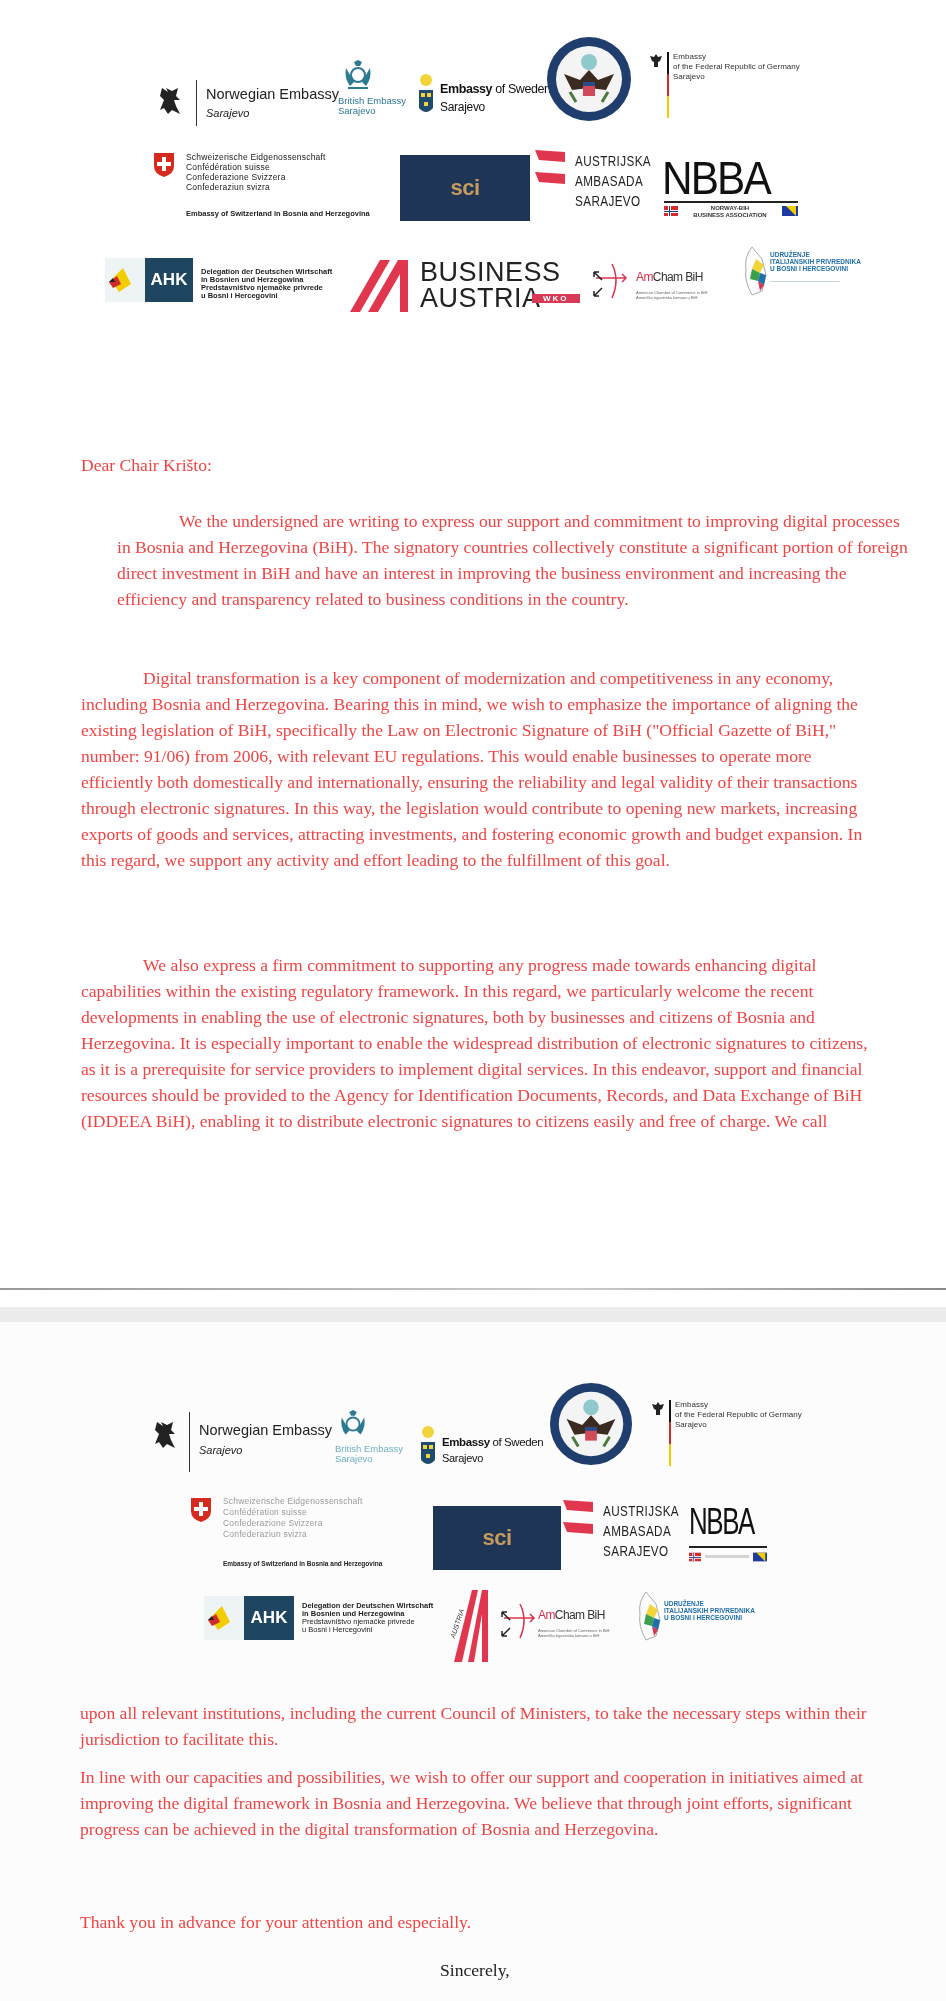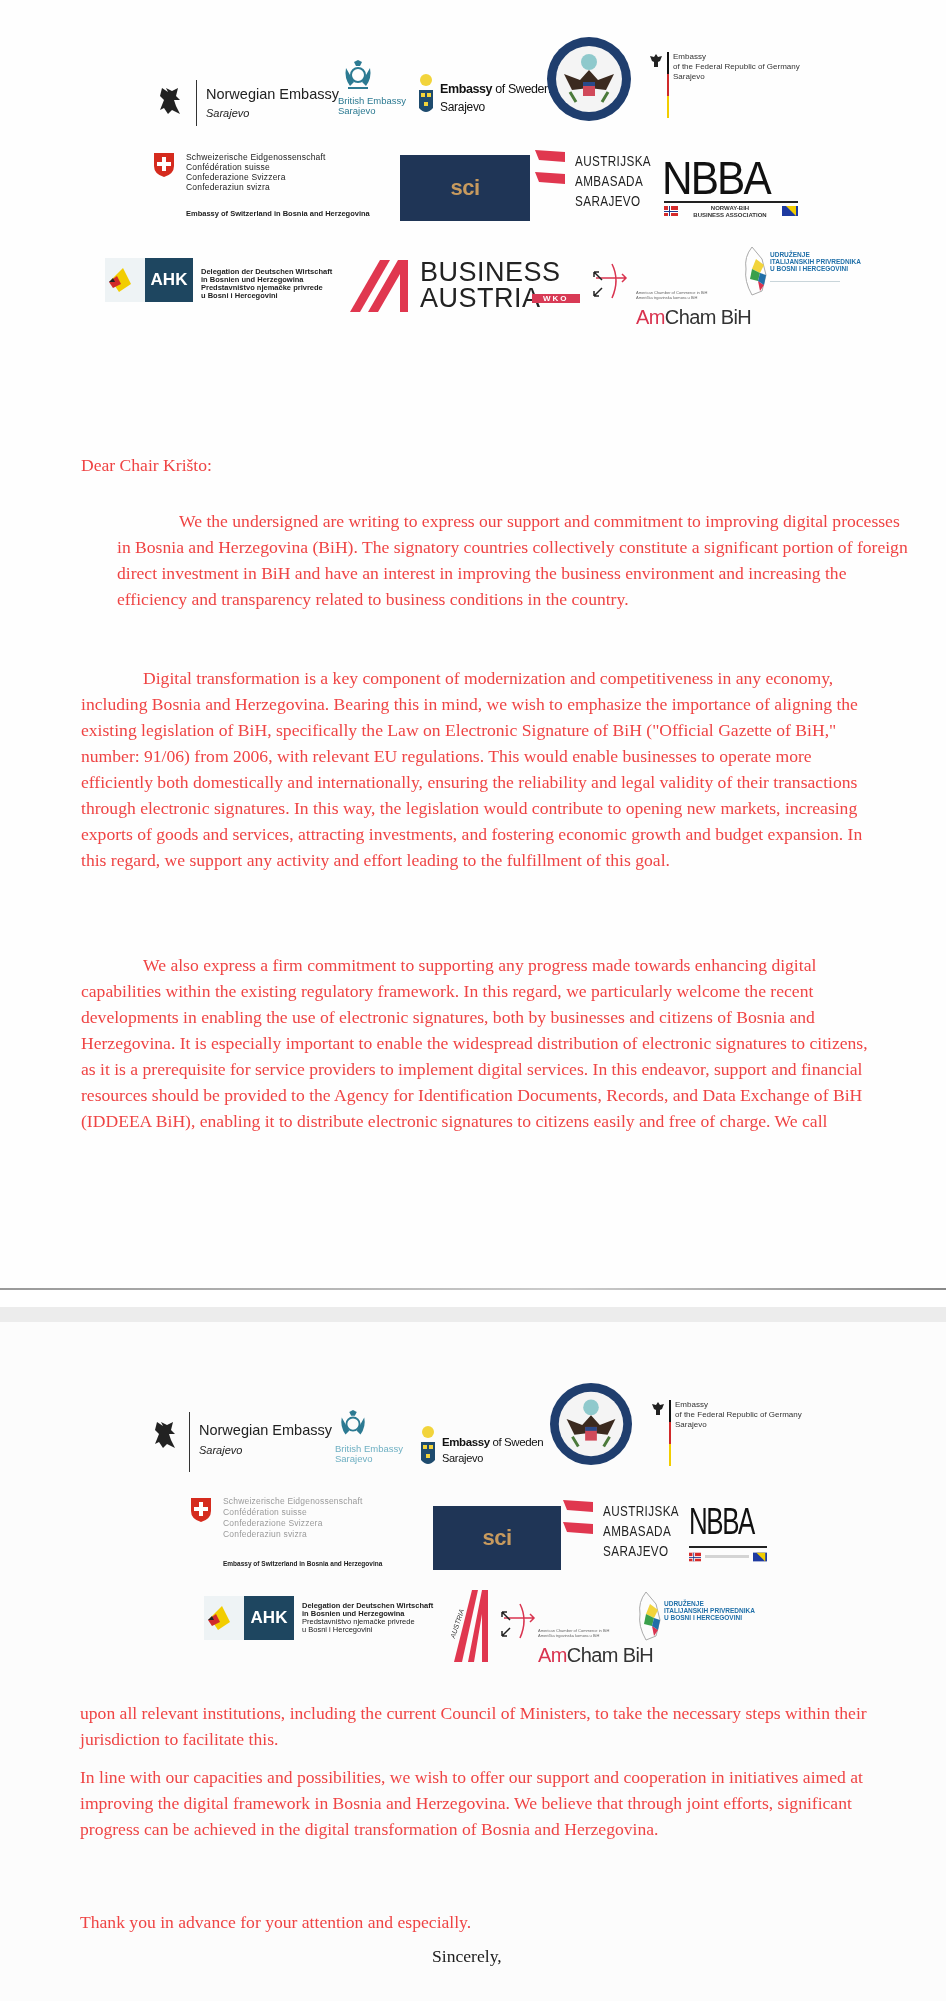--- a/index.html
+++ b/index.html
@@ -44,21 +44,21 @@
   .nbba-title { font-size: 46px; color: #111; font-family: "Liberation Sans", sans-serif; letter-spacing: -2px; line-height: 46px; transform: scaleX(0.92); transform-origin: left top; }
   .nbba-sub { font-size: 6px; font-weight: bold; color: #333; text-align: center; line-height: 7px; white-space: nowrap; }
 
   .ahk-box { background: #1e4660; color: #fff; font-weight: bold; font-size: 17px; display: flex; align-items: center; justify-content: center; }
   .ahk-text { font-size: 7.5px; color: #222; line-height: 8.5px; white-space: nowrap; font-weight: bold; }
   .ahk-text .light { font-weight: normal; }
 
   .aa-text { font-size: 27px; color: #222; line-height: 28px; white-space: nowrap; letter-spacing: 0.5px; }
   .wko { background: #d83a55; color: #fff; font-size: 8px; font-weight: bold; padding: 0 11px; letter-spacing: 2px; }
 
-  .amcham-title { font-size: 20px; color: #d9334f; white-space: nowrap; letter-spacing: -0.6px; margin-top: 36px; }
+  .amcham-title { font-size: 12px; color: #d9334f; white-space: nowrap; letter-spacing: -0.6px; }
   .amcham-title .blk { color: #333; }
   .amcham-sub { font-size: 4px; color: #666; line-height: 5px; white-space: nowrap; }
 
   .uip-text { font-size: 6.5px; font-weight: bold; color: #1f6fa8; line-height: 7.5px; white-space: nowrap; }
 
   
   .letter { position: absolute; left: 81px; width: 800px; font-size: 17.6px; line-height: 26px; color: #ef4444; }
   .letter p { margin: 0; text-align: left; }
   .indent { text-indent: 62px; }
   .signoff { position: absolute; left: 432px; font-size: 17.6px; color: #1b1b1b; }
@@ -400,14 +400,14 @@
   </div>
 
   <div class="letter" style="left:80px; top:442px;">
     <p>In line with our capacities and possibilities, we wish to offer our support and cooperation in initiatives aimed at improving the digital framework in Bosnia and Herzegovina.  We believe that through joint efforts, significant progress can be achieved in the digital transformation of Bosnia and Herzegovina.</p>
   </div>
 
   <div class="letter" style="left:80px; top:587px;">
     <p>Thank you in advance for your attention and especially.</p>
   </div>
 
-  <div class="signoff" style="top:624px;">Sincerely,</div>
+  <div class="signoff" style="top:638px;margin-left:8px;">Sincerely,</div>
 </div>
 
 </body></html>

